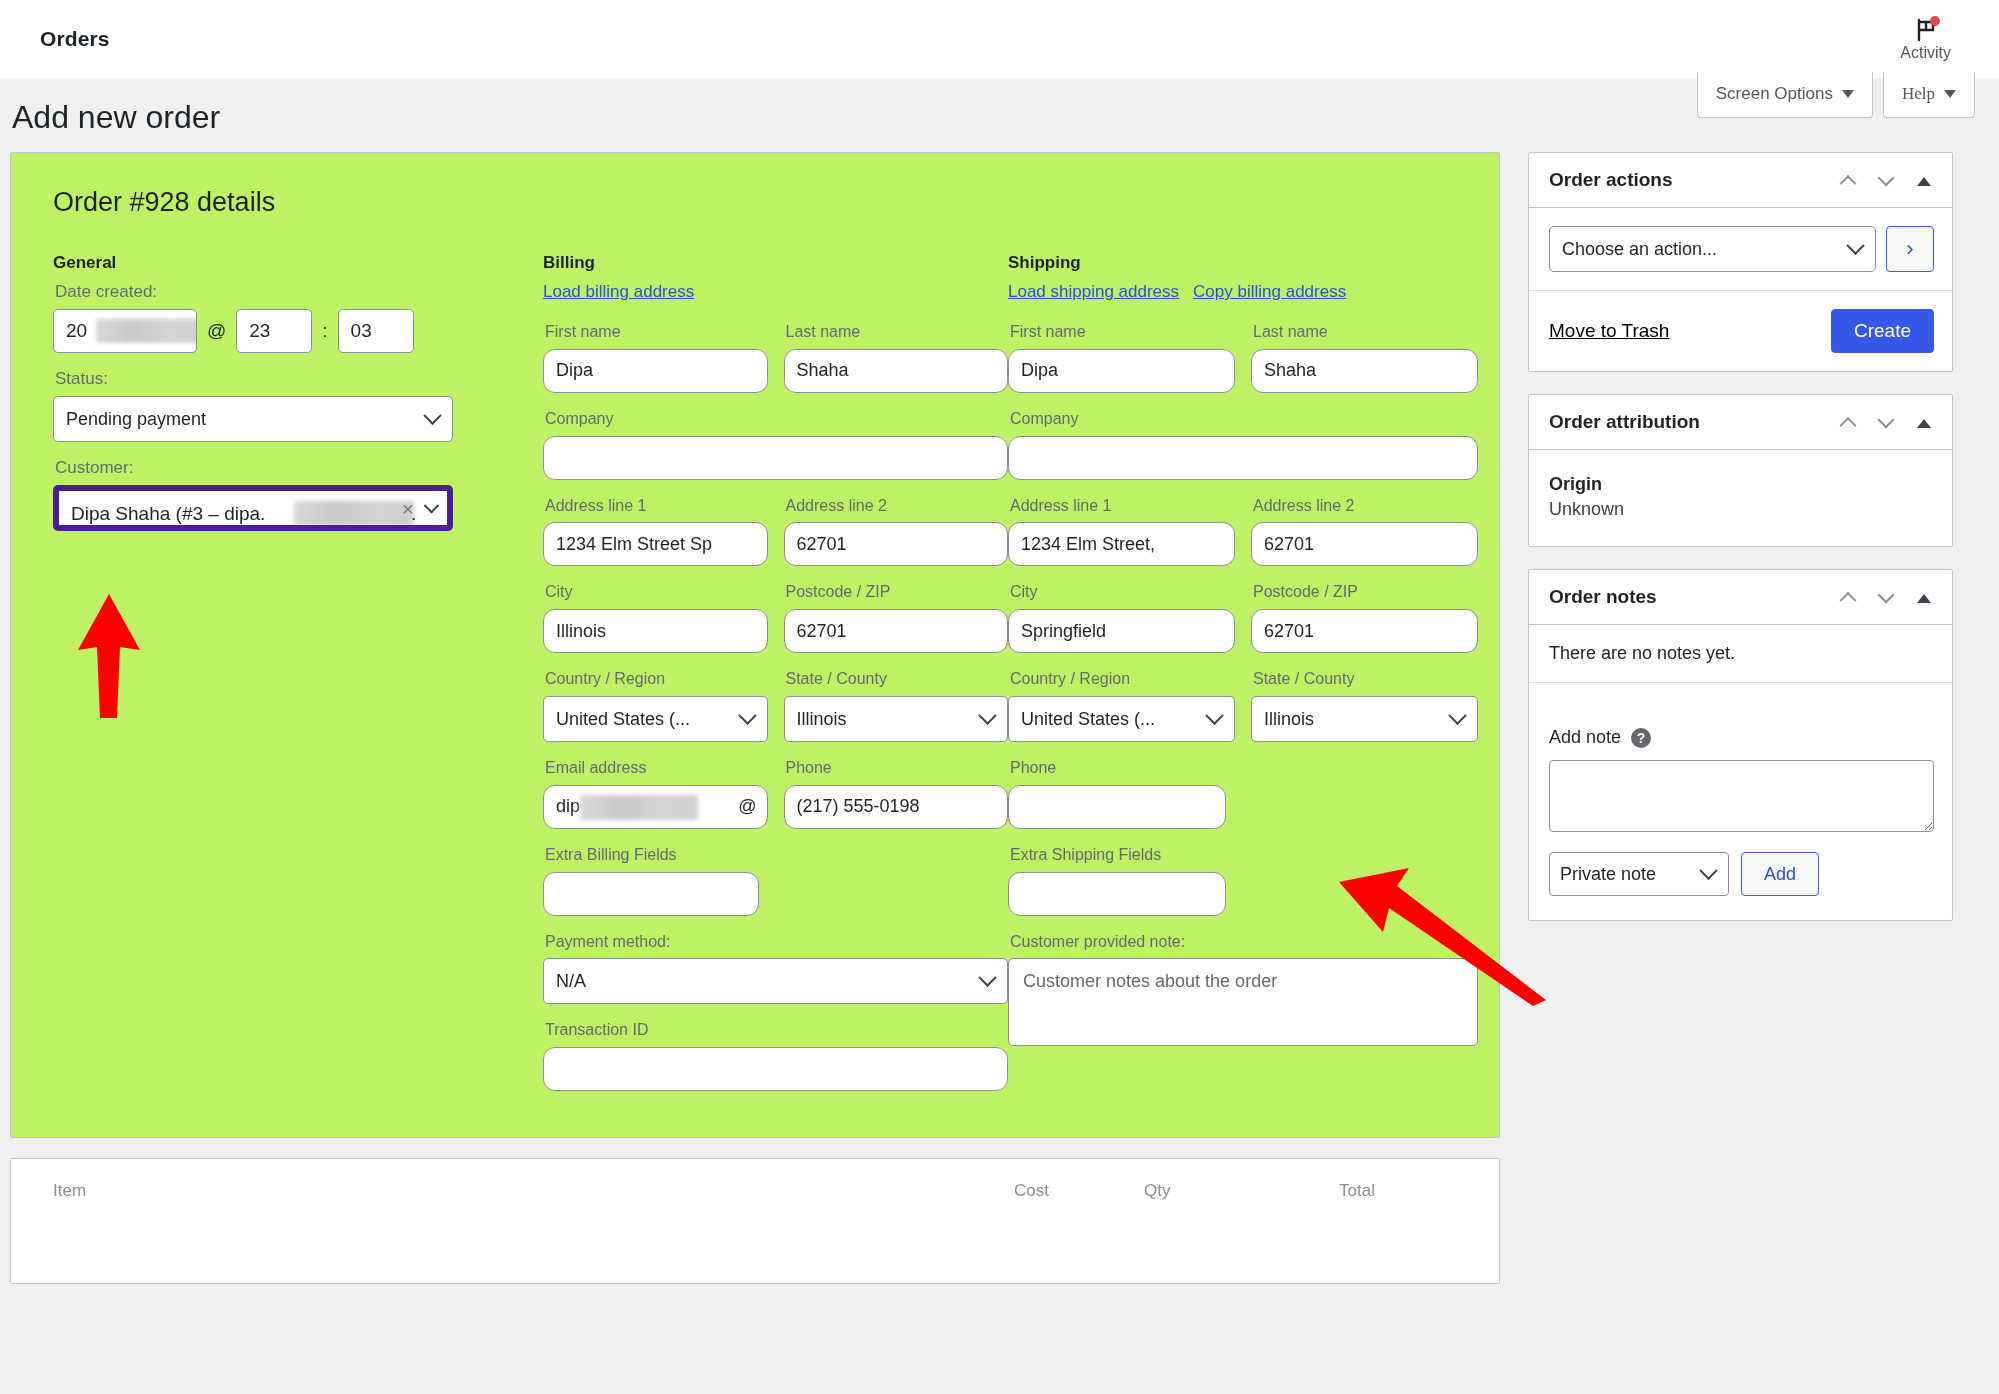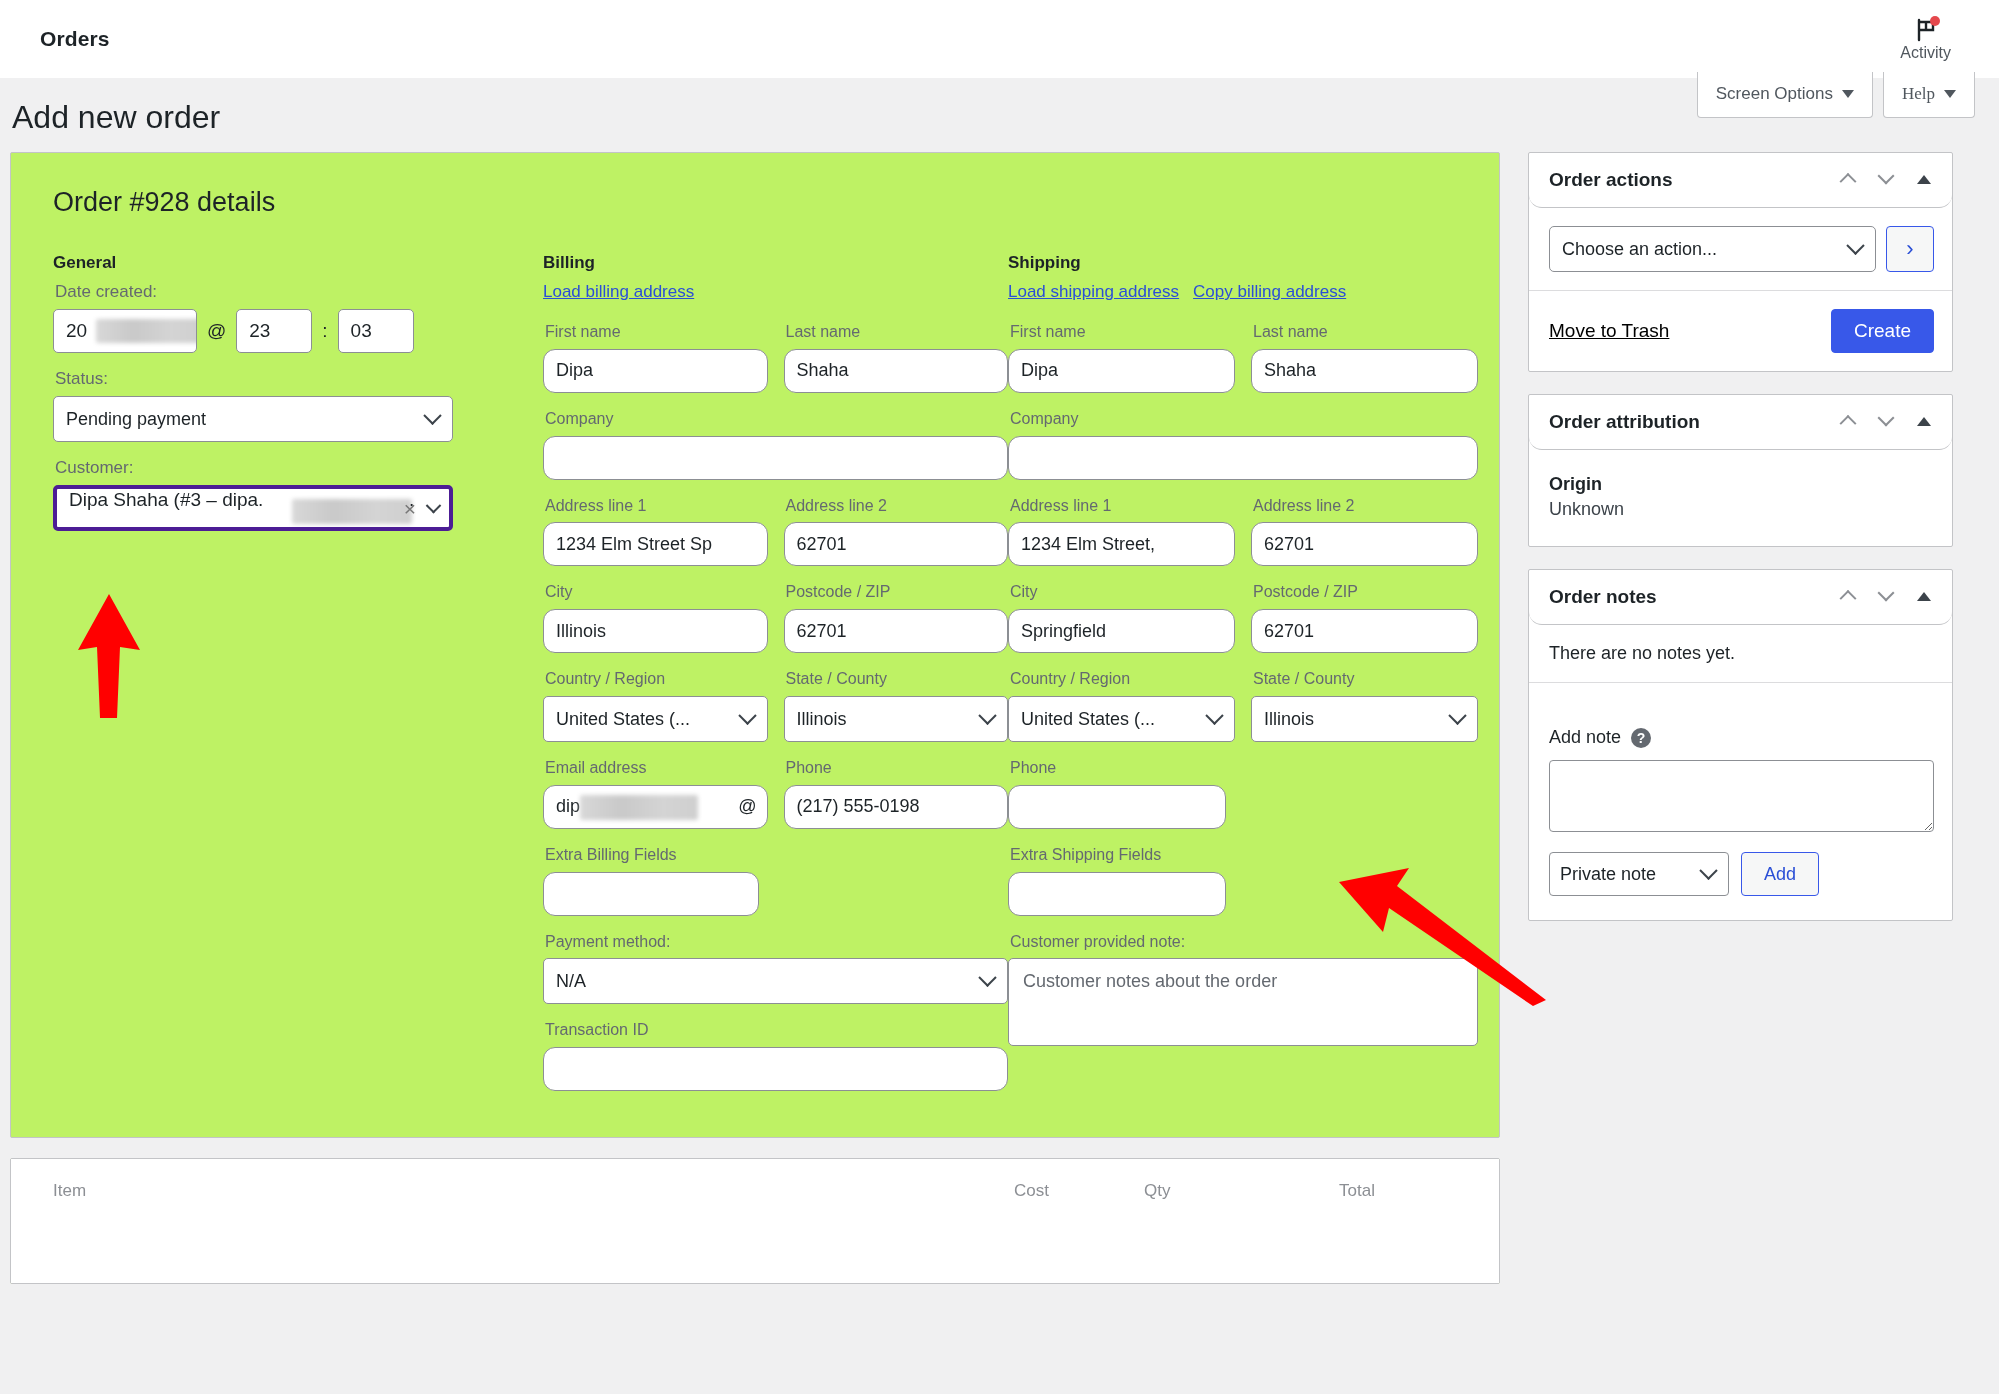--- a/index.html
+++ b/index.html
@@ -236,25 +236,25 @@
     padding: 0 12px;
     font-size: 19px;
     background: #fff;
   }
   .colon-sym { font-size: 19px; color: #1d2327; }
 
   .status-sel-wrap { width: 400px; margin-bottom: 16px; }
   .customer-sel {
     position: relative;
     width: 400px; height: 46px;
-    border: 4px solid #4c1d95;
+    border: 6px solid #4c1d95;
     border-radius: 5px;
     background: #fff;
     display: flex;
-    align-items: flex-start;
+    align-items: flex-end;
     padding: 0 12px;
     font-size: 19px;
     overflow: hidden;
     cursor: pointer;
   }
   .cust-redact { left: 235px; top: 10px; width: 120px; height: 25px; }
   .cust-ctrls {
     position: absolute;
     right: 10px; top: 0; bottom: 0;
     display: flex; align-items: center; gap: 12px;
@@ -294,25 +294,24 @@
   }
   .ih-item { flex: 1 1 auto; }
   .ih-cost { width: 130px; }
   .ih-qty  { width: 195px; }
   .ih-total{ width: 120px; }
   .items-body { height: 60px; background:#fff; }
 
   
   .panel { background:#fff; border:1px solid #c3c4c7; border-radius:2px; margin-bottom: 22px; }
   .panel-head {
-    display: flex; align-items: flex-start;
+    display: flex; align-items: flex-end;
     justify-content: space-between;
     padding: 16px 18px 16px 20px;
     border-bottom: 1px solid #c3c4c7;
-    border-radius: 13px;
   }
   .panel-title { font-size: 19px; font-weight: bold; color:#1d2327; }
   .panel-ctrls { display:flex; align-items:center; gap: 18px; }
   .ctl { cursor: pointer; display:flex; align-items:center; justify-content:center; width:20px; height:20px;}
   .chev-up, .chev-dn {
     width: 12px; height: 12px;
     border-right: 2.6px solid #8c8f94;
     border-bottom: 2.6px solid #8c8f94;
   }
   .chev-up { transform: translateY(20%) rotate(-135deg); }

